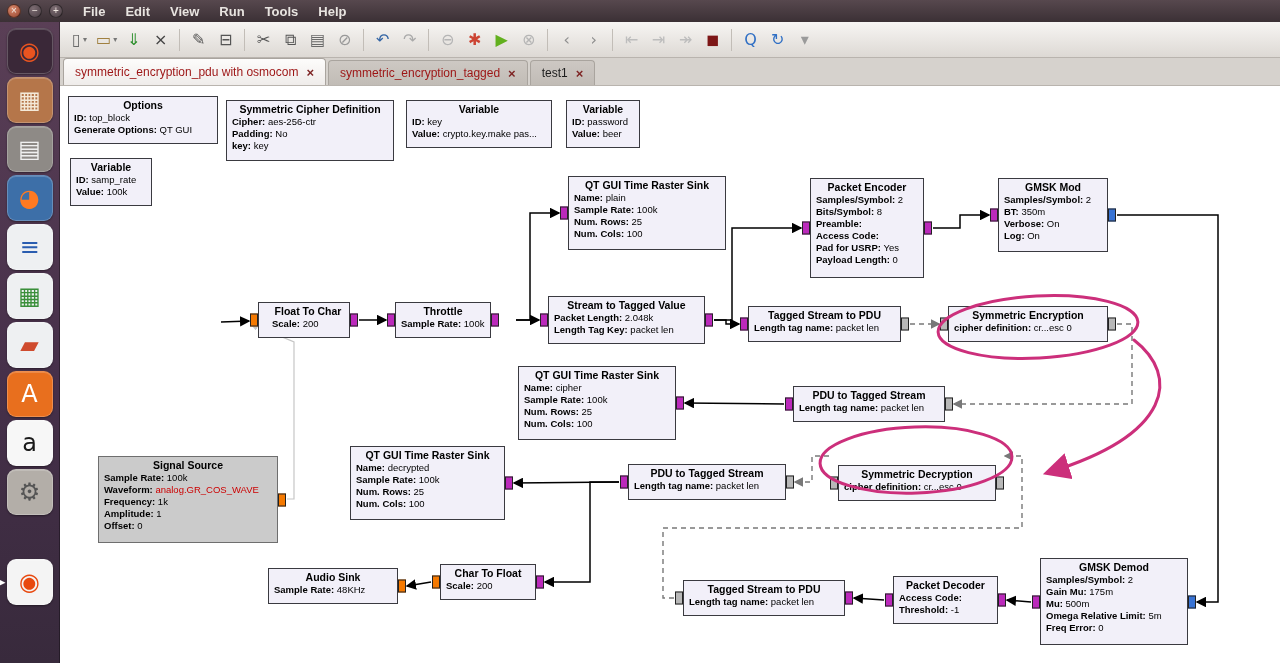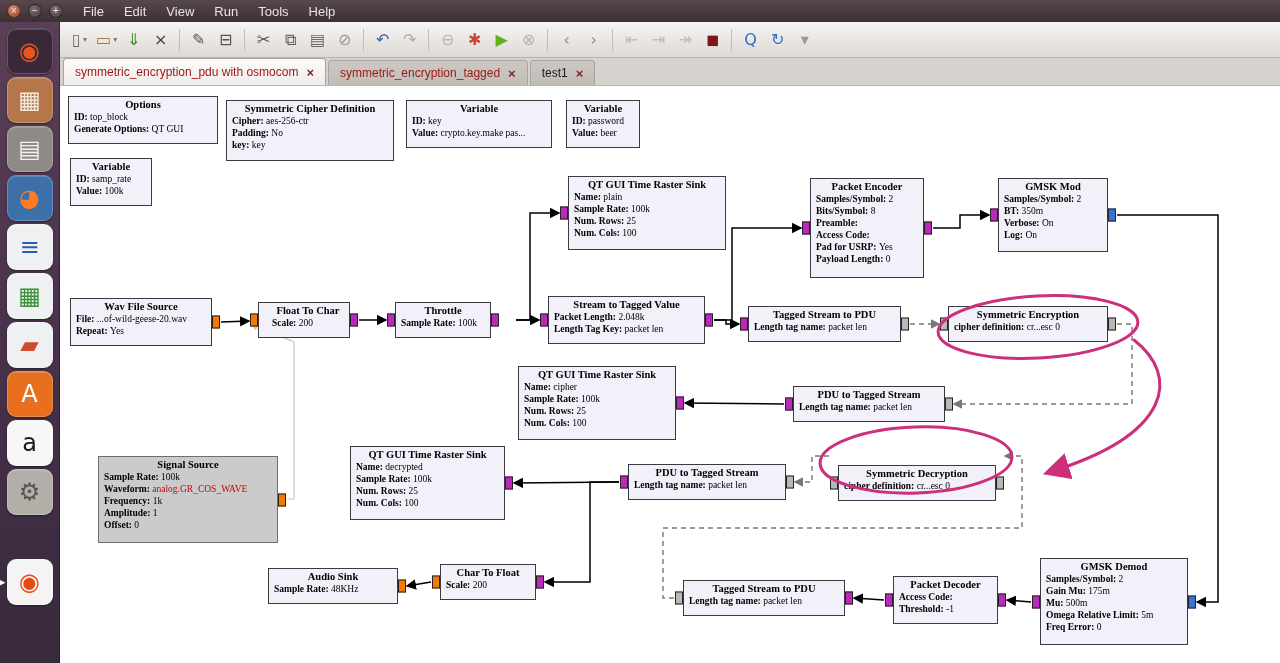--- a/index.html
+++ b/index.html
@@ -9,21 +9,21 @@
 
   
   .panel { position:absolute; left:0; top:0; width:100%; height:22px; z-index:10;
            background:linear-gradient(#57484e,#3b3035); display:flex; align-items:center; }
   .winbtn { width:14px; height:14px; border-radius:50%; margin-left:7px; flex:0 0 auto;
             display:inline-flex; align-items:center; justify-content:center;
             font-size:10px; line-height:1; color:#efe6e0; cursor:default;
             border:1px solid rgba(0,0,0,.5);
             background:radial-gradient(circle at 35% 30%, #7d6d73, #483c42); }
   .winbtn.close { background:radial-gradient(circle at 35% 30%, #d98a6d, #96442e); }
-  .menus { margin-left:10px; display:flex; }
+  .menus { margin-left:10px; display:flex;font-weight:bold; }
   .menu-item { color:#e8e4e0; font-size:13px; padding:3px 10px; cursor:default; }
 
   
   .launcher { position:absolute; left:0; top:22px; width:60px; height:641px; z-index:5;
               background:linear-gradient(180deg,#5a3f56 0%,#46304a 55%,#382a3c 100%);
               border-right:1px solid rgba(0,0,0,.35); padding-top:3px; }
   .litem { position:relative; display:flex; align-items:center; justify-content:center;
            width:46px; height:46px; margin:3px auto 3px; border-radius:9px; cursor:default;
            border:1px solid rgba(255,255,255,.22);
            box-shadow:inset 0 1px 0 rgba(255,255,255,.18), 0 1px 2px rgba(0,0,0,.4); }
@@ -54,21 +54,21 @@
   .tab-close { color:#7e2424; font-weight:bold; font-size:13px; line-height:1; }
 
   .canvas { position:absolute; left:0; top:64px; width:1220px; height:577px;
             background:#ffffff; overflow:hidden; }
   svg.layer { position:absolute; left:0; top:0; }
   #connlayer  { z-index:1; }
   #annotlayer { z-index:6; pointer-events:none; }
 
   
   .block { position:absolute; z-index:3; background:#f2f0f9; border:1px solid #3a3a40;
-           font-family:Liberation Serif, serif; padding-top:2px; cursor:default; }
+           font-family:Liberation Sans, sans-serif; padding-top:2px; cursor:default; }
   .block.disabled { background:#cbcbcb; border-color:#6e6e6e; }
   .block-title { font-weight:bold; font-size:10.5px; text-align:center;
                  padding:0 4px 1px; white-space:nowrap; overflow:hidden; }
   .block-param { font-size:9.5px; line-height:12px; padding:0 5px;
                  white-space:nowrap; overflow:hidden; color:#000; }
   .p-label { font-weight:bold; }
   .p-error { color:#cc0000; }
   .port { position:absolute; width:8px; height:13px; border:1px solid #222;
           top:50%; transform:translateY(-50%); z-index:4; }
   .port.left  { left:-9px; }
@@ -321,26 +321,20 @@
         </div>
         <div class="block" style="left: 938px; top: 92px; width: 110px; height: 74px;">
           <div class="block-title">GMSK Mod</div>
           <div class="block-param"><span class="p-label">Samples/Symbol:&nbsp;</span><span class="p-value">2</span></div>
           <div class="block-param"><span class="p-label">BT:&nbsp;</span><span class="p-value">350m</span></div>
           <div class="block-param"><span class="p-label">Verbose:&nbsp;</span><span class="p-value">On</span></div>
           <div class="block-param"><span class="p-label">Log:&nbsp;</span><span class="p-value">On</span></div>
           <span class="port left" style="background: rgb(187, 41, 187);"></span>
           <span class="port right" style="background: rgb(56, 115, 212);"></span>
         </div>
-        <div class="block" style="left: 10px; top: 212px; width: 142px; height: 48px;">
-          <div class="block-title">Wav File Source</div>
-          <div class="block-param"><span class="p-label">File:&nbsp;</span><span class="p-value">...of-wild-geese-20.wav</span></div>
-          <div class="block-param"><span class="p-label">Repeat:&nbsp;</span><span class="p-value">Yes</span></div>
-          <span class="port right" style="background: rgb(245, 121, 0);"></span>
-        </div>
         <div class="block" style="left: 198px; top: 216px; width: 92px; height: 36px; padding-left: 8px;">
           <div class="block-title">Float To Char</div>
           <div class="block-param"><span class="p-label">Scale:&nbsp;</span><span class="p-value">200</span></div>
           <span class="port left" style="background: rgb(245, 121, 0);"></span>
           <span class="port right" style="background: rgb(187, 41, 187);"></span>
         </div>
         <div class="block" style="left: 335px; top: 216px; width: 96px; height: 36px;">
           <div class="block-title">Throttle</div>
           <div class="block-param"><span class="p-label">Sample Rate:&nbsp;</span><span class="p-value">100k</span></div>
           <span class="port left" style="background: rgb(187, 41, 187);"></span>

